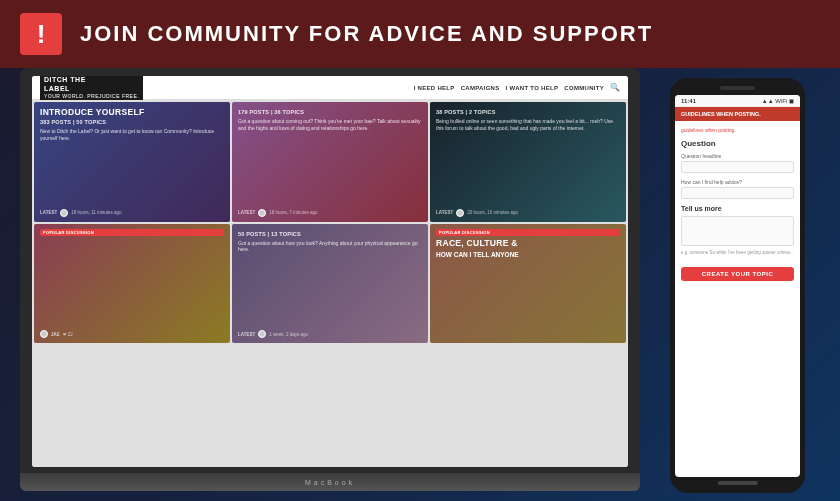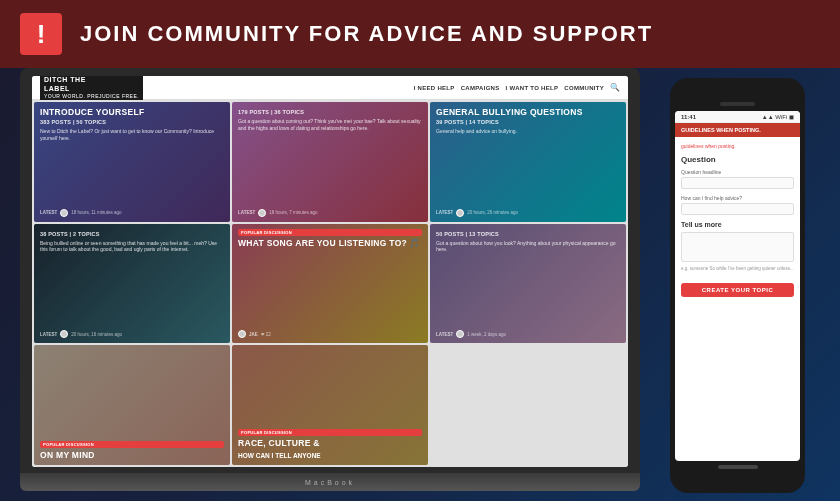--- a/index.html
+++ b/index.html
@@ -161,21 +161,20 @@
       inset: 0;
       background: rgba(0,0,0,0.45);
     }
 
     .forum-card-content {
       position: absolute;
       inset: 0;
       padding: 5px 6px;
       display: flex;
       flex-direction: column;
-      justify-content: flex-end;
     }
 
     .forum-card-title {
       color: white;
       font-size: 8.5px;
       font-weight: 900;
       text-transform: uppercase;
       line-height: 1.2;
       letter-spacing: 0.3px;
     }
@@ -269,21 +268,21 @@
       display: flex;
       flex-direction: column;
       align-items: center;
     }
 
     .phone-body {
       width: 135px;
       height: 100%;
       background: #1a1a1a;
       border-radius: 18px;
-      padding: 24px 5px;
+      padding: 8px 5px;
       display: flex;
       flex-direction: column;
       position: relative;
     }
 
     .phone-speaker {
       width: 35px;
       height: 4px;
       background: #333;
       border-radius: 3px;
@@ -477,55 +476,40 @@
             <div class="forum-card-meta">179 POSTS | 36 TOPICS</div>
             <div class="forum-card-desc">Got a question about coming out? Think you've met your bae? Talk about sexuality and the highs and lows of dating and relationships go here.</div>
             <div class="forum-card-footer">
               <span class="footer-label">LATEST</span>
               <div class="avatar-dot"></div>
               <span class="footer-time">18 hours, 7 minutes ago</span>
             </div>
           </div>
         </div>
 
-        <div class="forum-card">
-          <div class="forum-card-bg card-bullying"></div>
-          <div class="forum-card-overlay"></div>
-          <div class="forum-card-content">
-            <div class="forum-card-title">GENERAL BULLYING QUESTIONS</div>
-            <div class="forum-card-meta">39 POSTS | 14 TOPICS</div>
-            <div class="forum-card-desc">General help and advice on bullying.</div>
-            <div class="forum-card-footer">
-              <span class="footer-label">LATEST</span>
-              <div class="avatar-dot"></div>
-              <span class="footer-time">20 hours, 26 minutes ago</span>
-            </div>
-          </div>
-        </div>
 
         <div class="forum-card">
           <div class="forum-card-bg card-cyberbully-dark" style="background: linear-gradient(135deg, #2c3e50, #4ca1af);"></div>
           <div class="forum-card-overlay"></div>
           <div class="forum-card-content">
             <div class="forum-card-meta">38 POSTS | 2 TOPICS</div>
             <div class="forum-card-desc">Being bullied online or seen something that has made you feel a bit... meh? Use this forum to talk about the good, bad and ugly parts of the internet.</div>
             <div class="forum-card-footer">
               <span class="footer-label">LATEST</span>
               <div class="avatar-dot"></div>
               <span class="footer-time">20 hours, 16 minutes ago</span>
             </div>
           </div>
         </div>
 
         <div class="forum-card">
           <div class="forum-card-bg card-songs" style="background: linear-gradient(135deg, #fa709a, #fee140);"></div>
           <div class="forum-card-overlay"></div>
           <div class="forum-card-content">
             <span class="popular-tag">Popular discussion</span>
-            <div class="forum-card-title">WHAT SONG ARE YOU LISTENING TO? 🎵</div>
             <div class="forum-card-footer" style="margin-top:auto;">
               <div class="avatar-dot"></div>
               <span class="footer-label">jae</span>
               <span class="footer-time">❤ 22</span>
             </div>
           </div>
         </div>
 
         <div class="forum-card">
           <div class="forum-card-bg card-appearance" style="background: linear-gradient(135deg, #a18cd1, #fbc2eb);"></div>
@@ -534,28 +518,20 @@
             <div class="forum-card-meta">50 POSTS | 13 TOPICS</div>
             <div class="forum-card-desc">Got a question about how you look? Anything about your physical appearance go here.</div>
             <div class="forum-card-footer">
               <span class="footer-label">LATEST</span>
               <div class="avatar-dot"></div>
               <span class="footer-time">1 week, 2 days ago</span>
             </div>
           </div>
         </div>
 
-        <div class="forum-card">
-          <div class="forum-card-bg" style="background: linear-gradient(135deg, #ffecd2, #fcb69f);"></div>
-          <div class="forum-card-overlay"></div>
-          <div class="forum-card-content">
-            <span class="popular-tag">Popular discussion</span>
-            <div class="forum-card-title">ON MY MIND</div>
-          </div>
-        </div>
 
 
         <div class="forum-card">
           <div class="forum-card-bg" style="background: linear-gradient(135deg, #fda085, #f6d365);"></div>
           <div class="forum-card-overlay"></div>
           <div class="forum-card-content">
             <span class="popular-tag">Popular discussion</span>
             <div class="forum-card-title">RACE, CULTURE &amp;</div>
             <div class="forum-card-desc" style="font-size:6.5px;font-weight:700;color:white;margin-top:3px;">HOW CAN I TELL ANYONE</div>
           </div>

